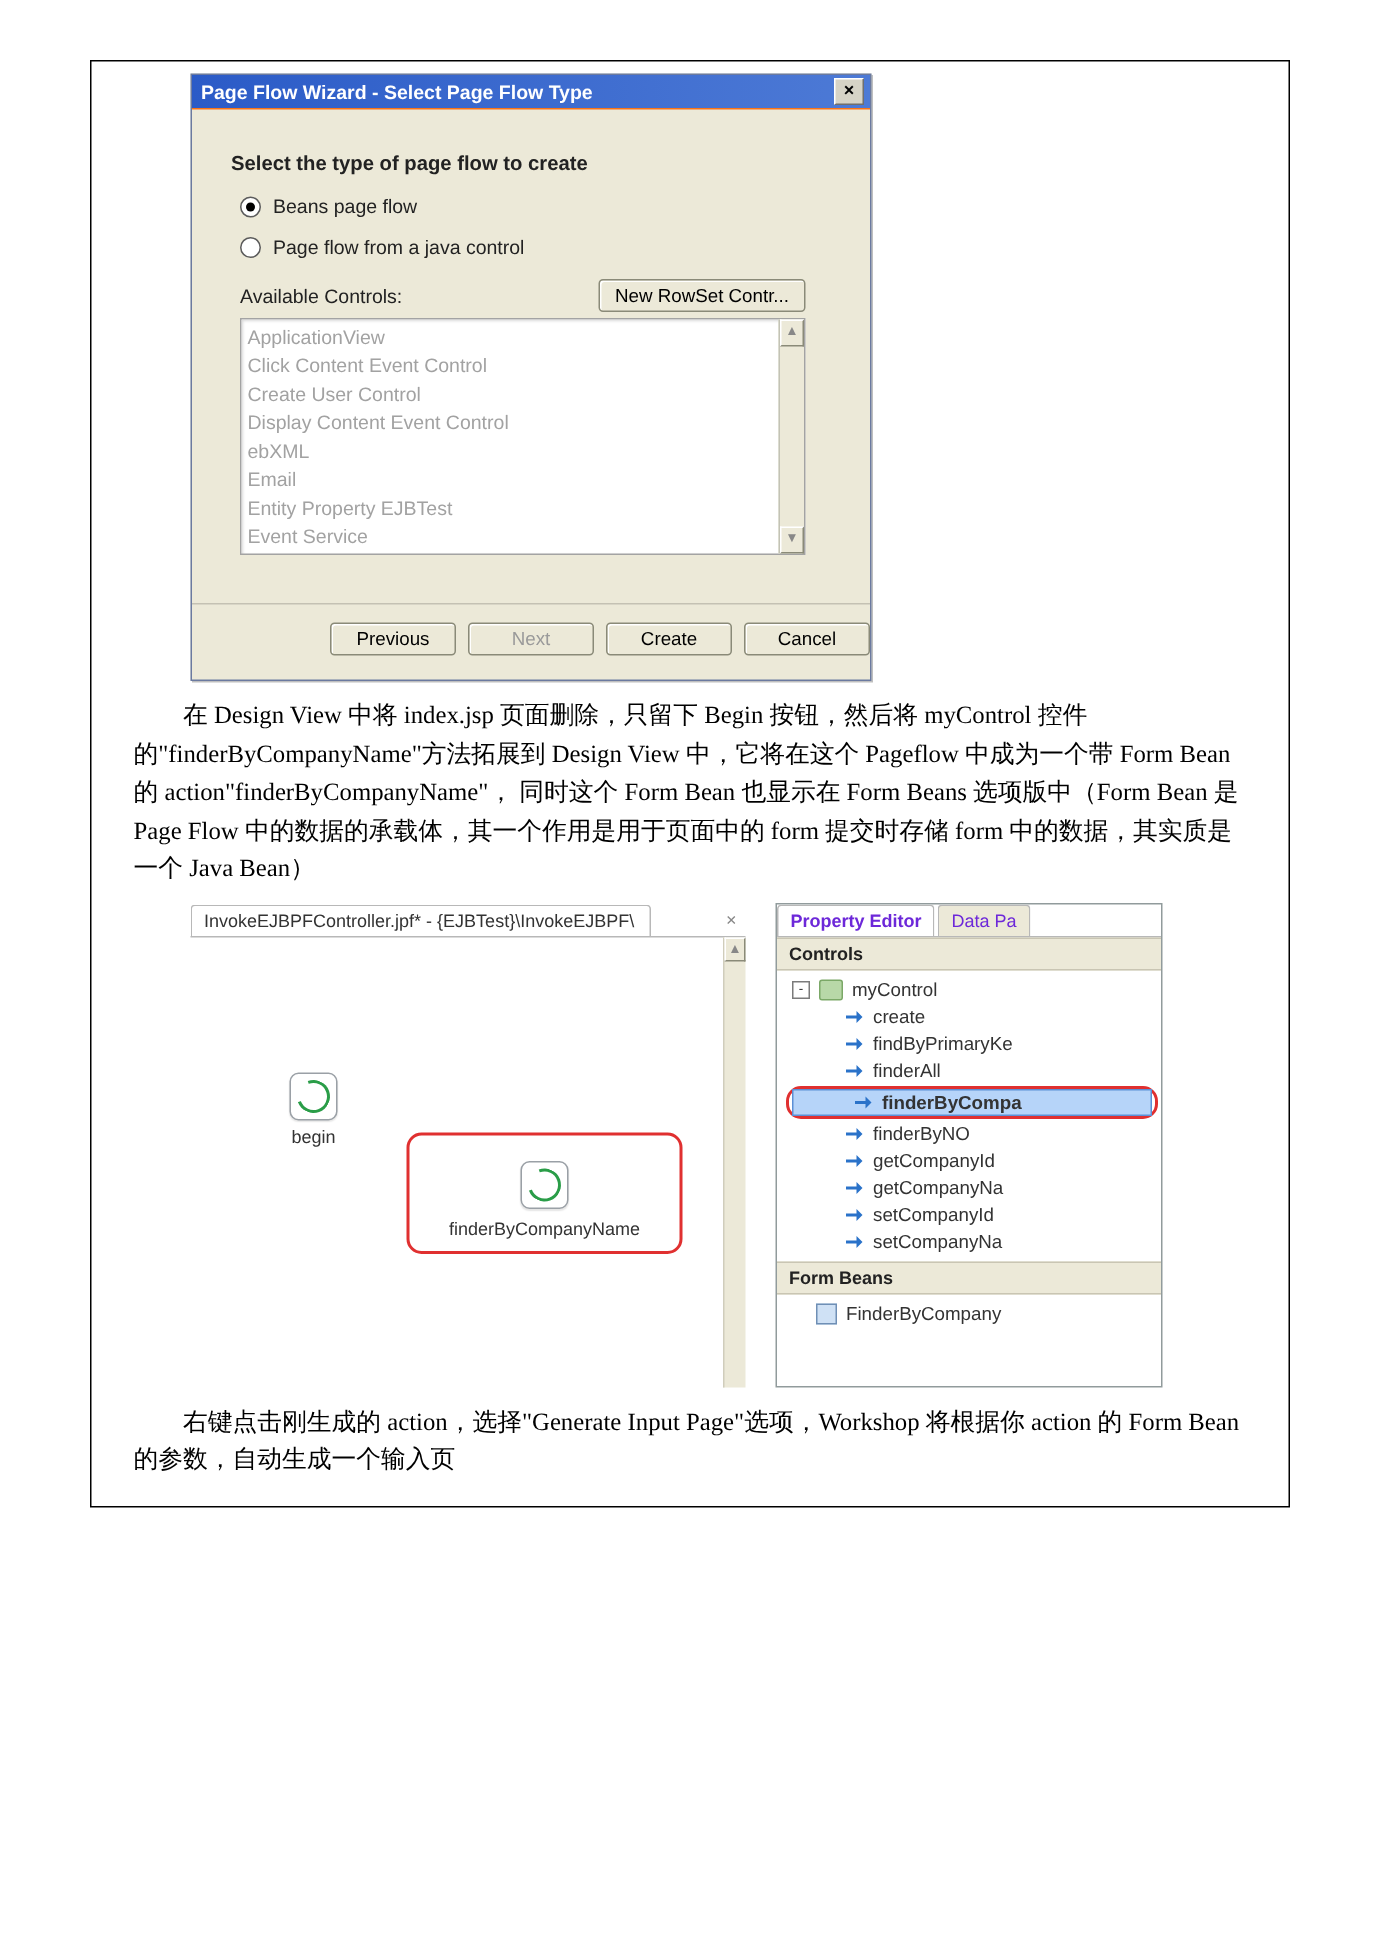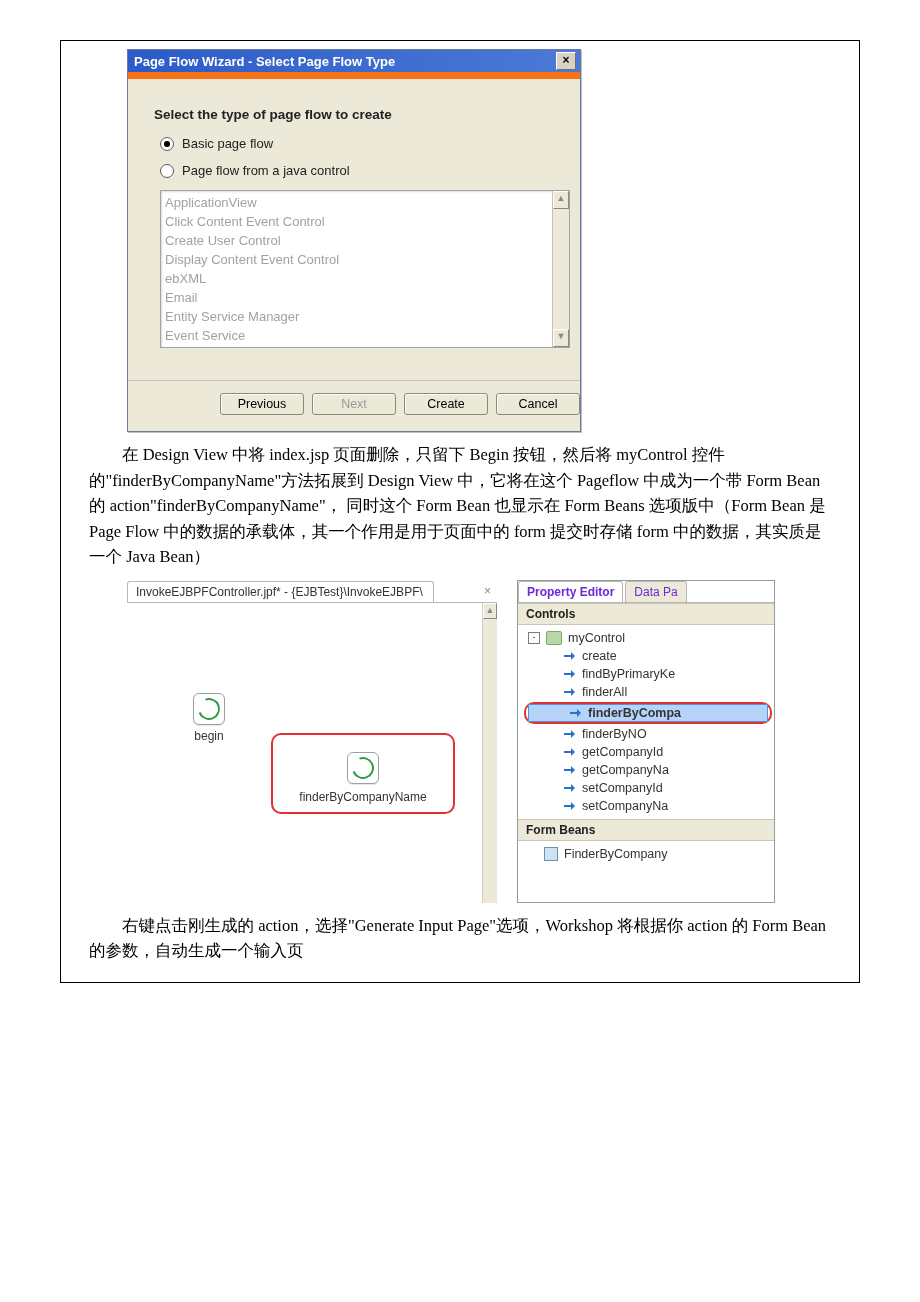--- a/index.html
+++ b/index.html
@@ -47,22 +47,22 @@
     border: 1px solid #fff;
     border-right-color: #6f6f6f;
     border-bottom-color: #6f6f6f;
     color: #000;
     font-family: Arial;
     font-size: 12px;
     line-height: 14px;
     text-align: center;
   }
   .dialog-body {
-    padding: 28px 10px 8px 26px;
-    border-top: 7px solid #f97316;
+    padding: 28px 43px 8px 26px;
+    border-top: 1px solid #f97316;
   }
   .section-label {
     font-weight: bold;
     font-size: 13.5px;
     color: #222;
     margin-bottom: 14px;
   }
   .radio-row {
     display: flex;
     align-items: center;
@@ -347,37 +347,41 @@
       <div class="dialog">
         <div class="dialog-titlebar">
           <span class="title-text">Page Flow Wizard - Select Page Flow Type</span>
           <span class="close-btn">×</span>
         </div>
         <div class="dialog-body">
           <div class="section-label">Select the type of page flow to create</div>
 
           <div class="radio-row">
             <span class="radio checked"></span>
-            <span>Basic page flow</span>
+            <span>Beans page flow</span>
           </div>
           <div class="radio-row">
             <span class="radio"></span>
             <span>Page flow from a java control</span>
           </div>
 
+          <div class="ctrl-header">
+            <span class="ctrl-header-label">Available Controls:</span>
+            <span class="win-btn">New RowSet Contr...</span>
+          </div>
 
           <div class="listbox">
             <div class="listbox-items">
               <div class="listitem">ApplicationView</div>
               <div class="listitem">Click Content Event Control</div>
               <div class="listitem">Create User Control</div>
               <div class="listitem">Display Content Event Control</div>
               <div class="listitem">ebXML</div>
               <div class="listitem">Email</div>
-              <div class="listitem">Entity Service Manager</div>
+              <div class="listitem">Entity Property EJBTest</div>
               <div class="listitem">Event Service</div>
             </div>
             <div class="listbox-scroll">
               <div class="scroll-btn">▲</div>
               <div class="scroll-btn">▼</div>
             </div>
           </div>
         </div>
         <div class="dialog-button-row">
           <span class="win-btn wide">Previous</span>

